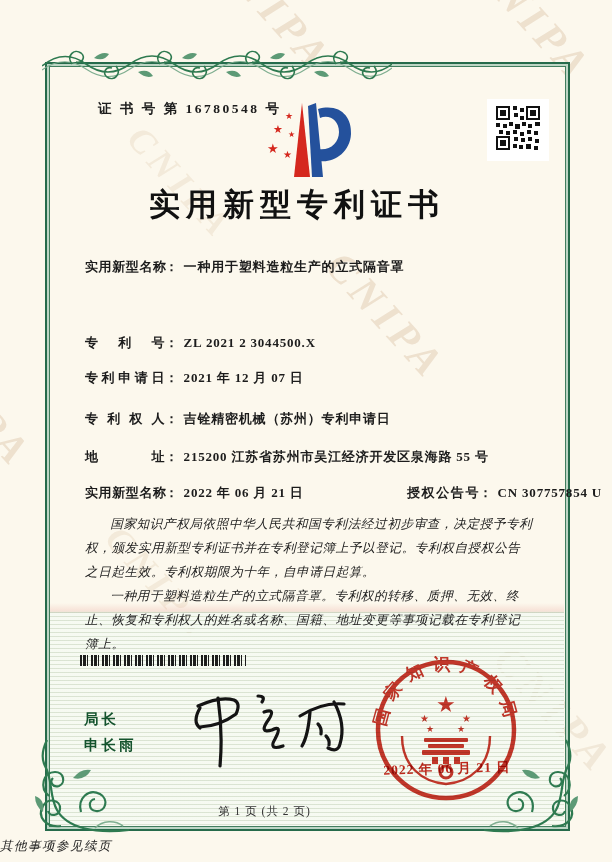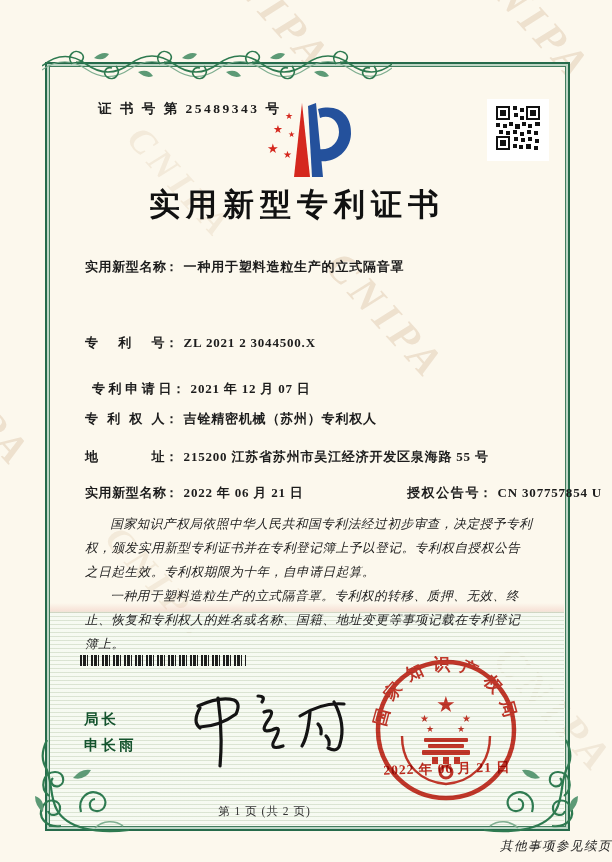--- a/index.html
+++ b/index.html
@@ -68,21 +68,21 @@
   .signature{position:absolute; left:182px; top:686px;}
   
   .seal{position:absolute; left:372px; top:656px; mix-blend-mode:multiply; opacity:0.93;}
   .seal-date{
     position:absolute; left:376px; top:760px; width:142px; text-align:center;
     color:#c5281c; font-size:13.5px; font-weight:600; letter-spacing:1px;
     transform:rotate(-1.5deg); mix-blend-mode:multiply;
   }
   
   .page-info{position:absolute; left:45px; top:804px; width:439px; text-align:center; font-size:11.5px; letter-spacing:1px; color:#333;font-family:Liberation Serif, serif;}
-  .cont-note{position:absolute; left:0; top:838px; width:612px; text-align:right; font-size:12.5px; font-style:italic; letter-spacing:1.5px; color:#222;}
+  .cont-note{position:absolute; left:0; top:838px; width:612px; text-align:left; font-size:12.5px; font-style:italic; letter-spacing:1.5px; color:#222;}
   .orn{position:absolute; pointer-events:none;}
 </style>
 </head>
 <body>
 
 <div class="page">
 
   <span class="wm" style="left:-88px;top:-78px;">CNIPA</span>
   <span class="wm" style="left:238px;top:-66px;">CNIPA</span>
   <span class="wm" style="left:498px;top:-56px;">CNIPA</span>
@@ -141,21 +141,21 @@
       <path d="M48,74 c-4,-14 8,-24 19,-18 c9,5 6,18 -4,17 c-8,-1 -8,-11 -1,-12"></path>
       <path d="M16,58 c-10,-8 -6,-24 6,-24 c9,0 11,11 4,14 c-6,2 -10,-4 -6,-8"></path>
       <path d="M62,90 c8,-8 20,-8 28,-2" stroke="#7fae90" stroke-width="1.6"></path>
     </g>
     <g fill="#5d9a76">
       <path d="M40,40 q8,-10 18,-8 q-6,11 -18,8"></path>
       <path d="M10,74 q-8,-6 -8,-16 q10,3 8,16"></path>
     </g>
   </svg>
 
-  <div class="cert-no">证 书 号 第 25489343 号</div>
+  <div class="cert-no">证 书 号 第 16780548 号</div>
 
   <svg class="logo" width="90" height="78" viewBox="0 0 90 78">
     <polygon points="40,2 32,76 48,76" fill="#d5281e"></polygon>
     <polygon points="46,5 54,2 61,76 50,76" fill="#24519c"></polygon>
     <path d="M56,8 C78,2 90,16 89,33 C88,52 71,62 58,60 L56,48 C68,50 77,42 77,31 C77,19 67,13 58,17 Z" fill="#24519c"></path>
     <g fill="#d5281e" font-family="'DejaVu Sans',sans-serif">
       <text x="23" y="18" font-size="9">★</text>
       <text x="11" y="32" font-size="11">★</text>
       <text x="26" y="36" font-size="8">★</text>
       <text x="5" y="52" font-size="13">★</text>
@@ -205,25 +205,25 @@
   </div>
 
   <div class="title">实用新型专利证书</div>
 
   <div class="row" style="top:258px;">
     <span class="flabel">实用新型名称</span><span class="fcolon">：</span><span class="fvalue">一种用于塑料造粒生产的立式隔音罩</span>
   </div>
   <div class="row" style="top:334px;">
     <span class="flabel">专利号</span><span class="fcolon">：</span><span class="fvalue">ZL 2021 2 3044500.X</span>
   </div>
-  <div class="row" style="top:380px;margin-left:7px;">
+  <div class="row" style="top:369px;">
     <span class="flabel">专利申请日</span><span class="fcolon">：</span><span class="fvalue">2021 年 12 月 07 日</span>
   </div>
   <div class="row" style="top:410px;">
-    <span class="flabel">专利权人</span><span class="fcolon">：</span><span class="fvalue">吉铨精密机械（苏州）专利权人</span>
+    <span class="flabel">专利权人</span><span class="fcolon">：</span><span class="fvalue">吉铨精密机械（苏州）专利申请日</span>
   </div>
   <div class="row" style="top:448px;">
     <span class="flabel">地址</span><span class="fcolon">：</span><span class="fvalue">215200 江苏省苏州市吴江经济开发区泉海路 55 号</span>
   </div>
   <div class="row" style="top:484px;">
     <span class="flabel">实用新型名称</span><span class="fcolon">：</span><span class="fvalue">2022 年 06 月 21 日</span>
     <span class="pair2">
       <span class="flabel">授权公告号</span><span class="fcolon">：</span><span class="fvalue">CN 307757854 U</span>
     </span>
   </div>

